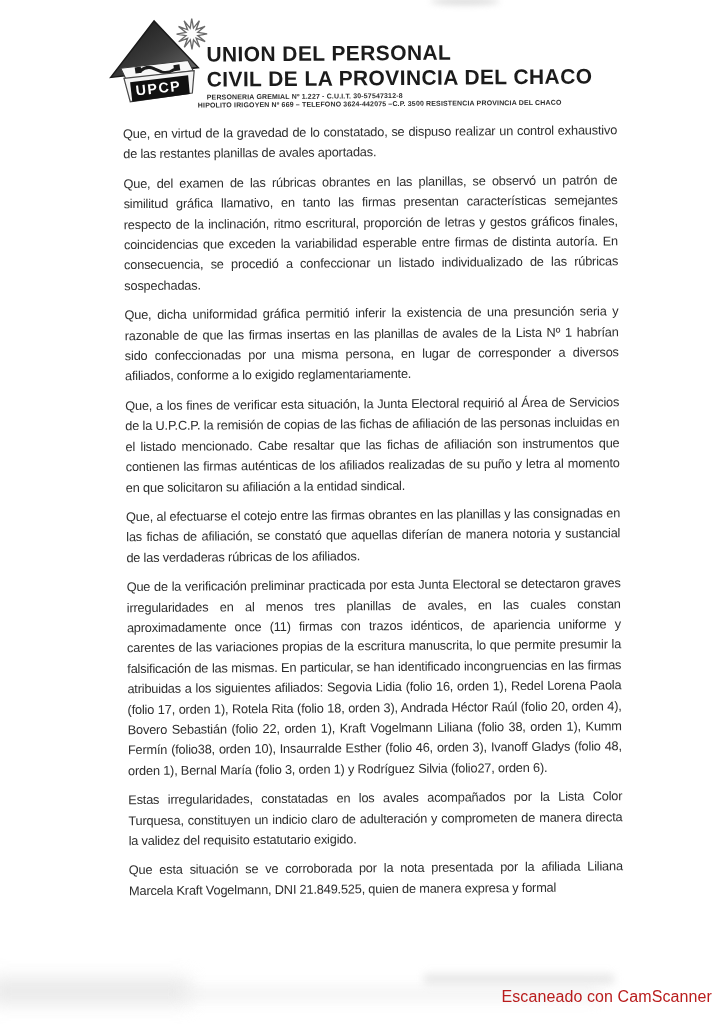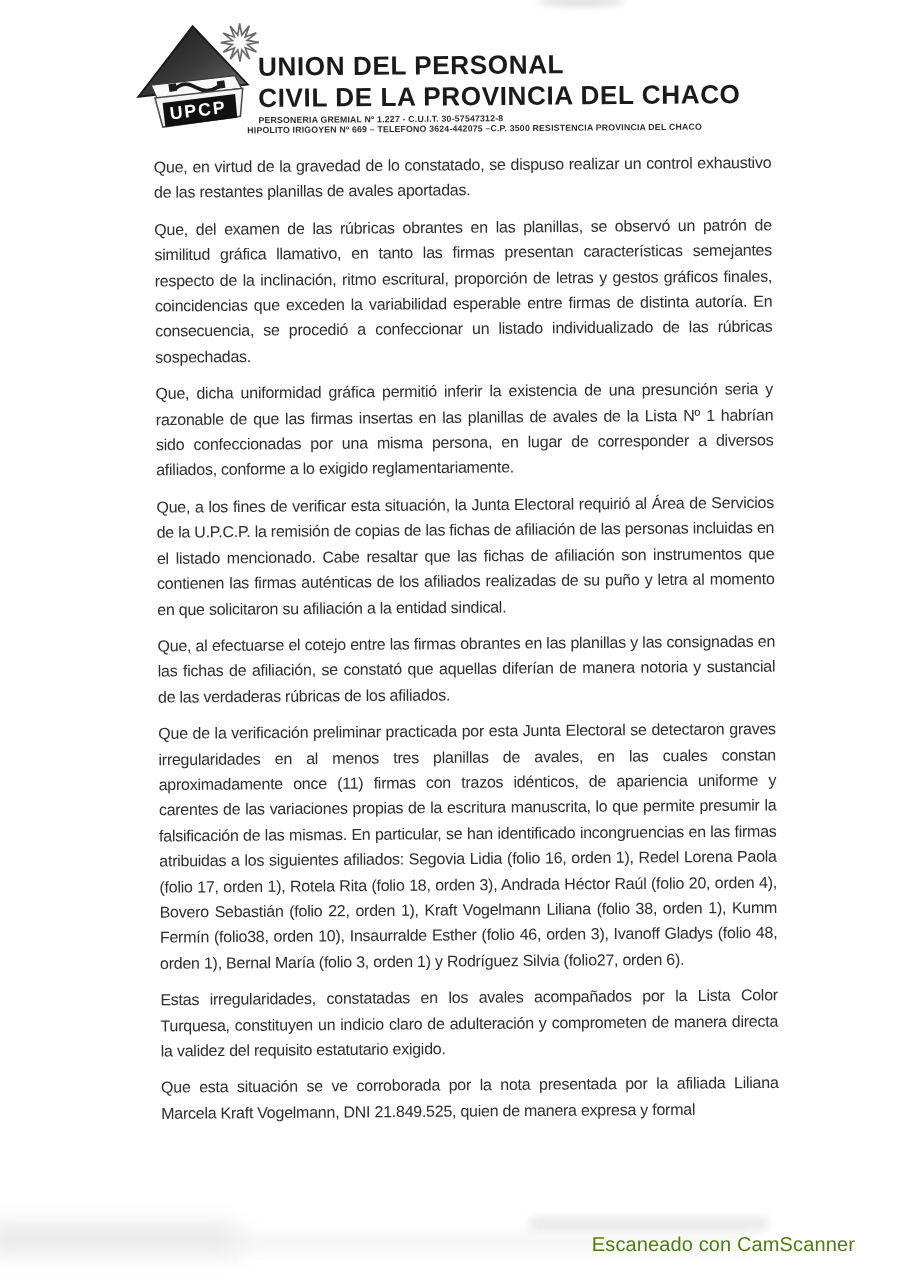--- a/index.html
+++ b/index.html
@@ -43,22 +43,22 @@
   .org-sub.sub2 { margin-left:-9px; margin-top:1px; }
   
   .body-text {
     position:absolute; left:122px; top:122px; width:494px;
     color:#2e2e2e; font-size:12.8px; line-height:20.4px;
     letter-spacing:-0.2px; text-align:justify;
   }
   .body-text p { margin:0 0 9px 0; }
   
   .footer {
-    position:absolute; right:40px; top:988px;
-    font-size:16px; color:#4d7c0f; letter-spacing:.1px;
+    position:absolute; right:12px; top:988px;
+    font-size:16px; color:#b91c1c; letter-spacing:.1px;
   }
 </style>
 </head>
 <body>
 
 <div class="page">
 
   <div class="smudge-top"></div>
 
   <div class="scan-wrap">

